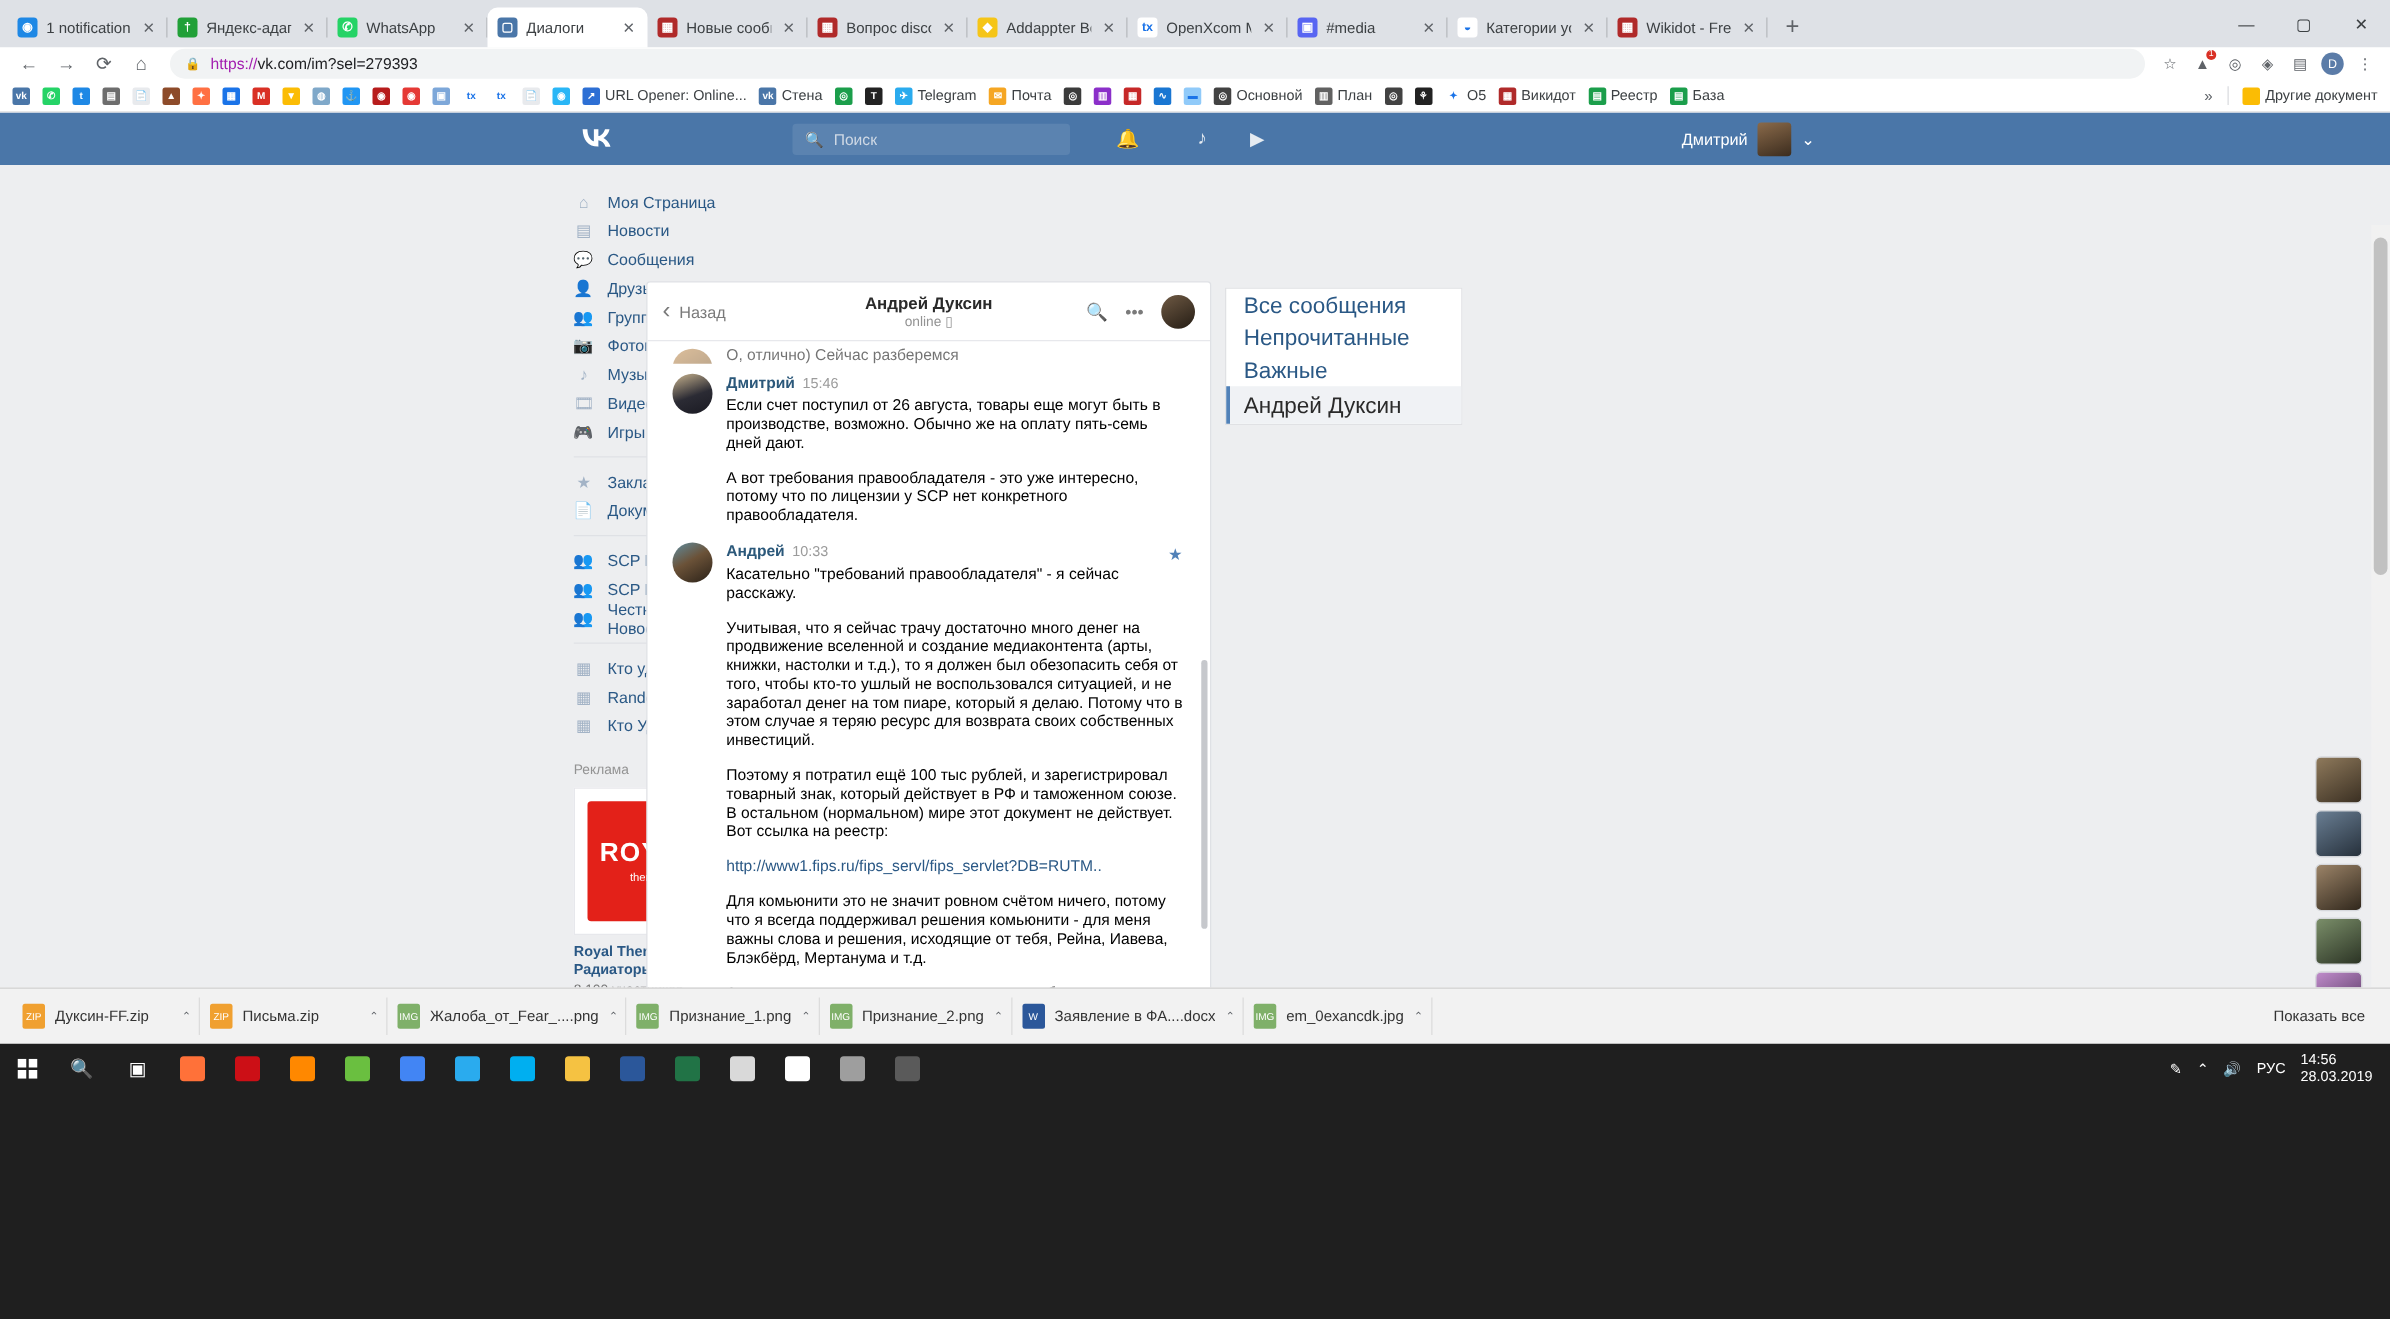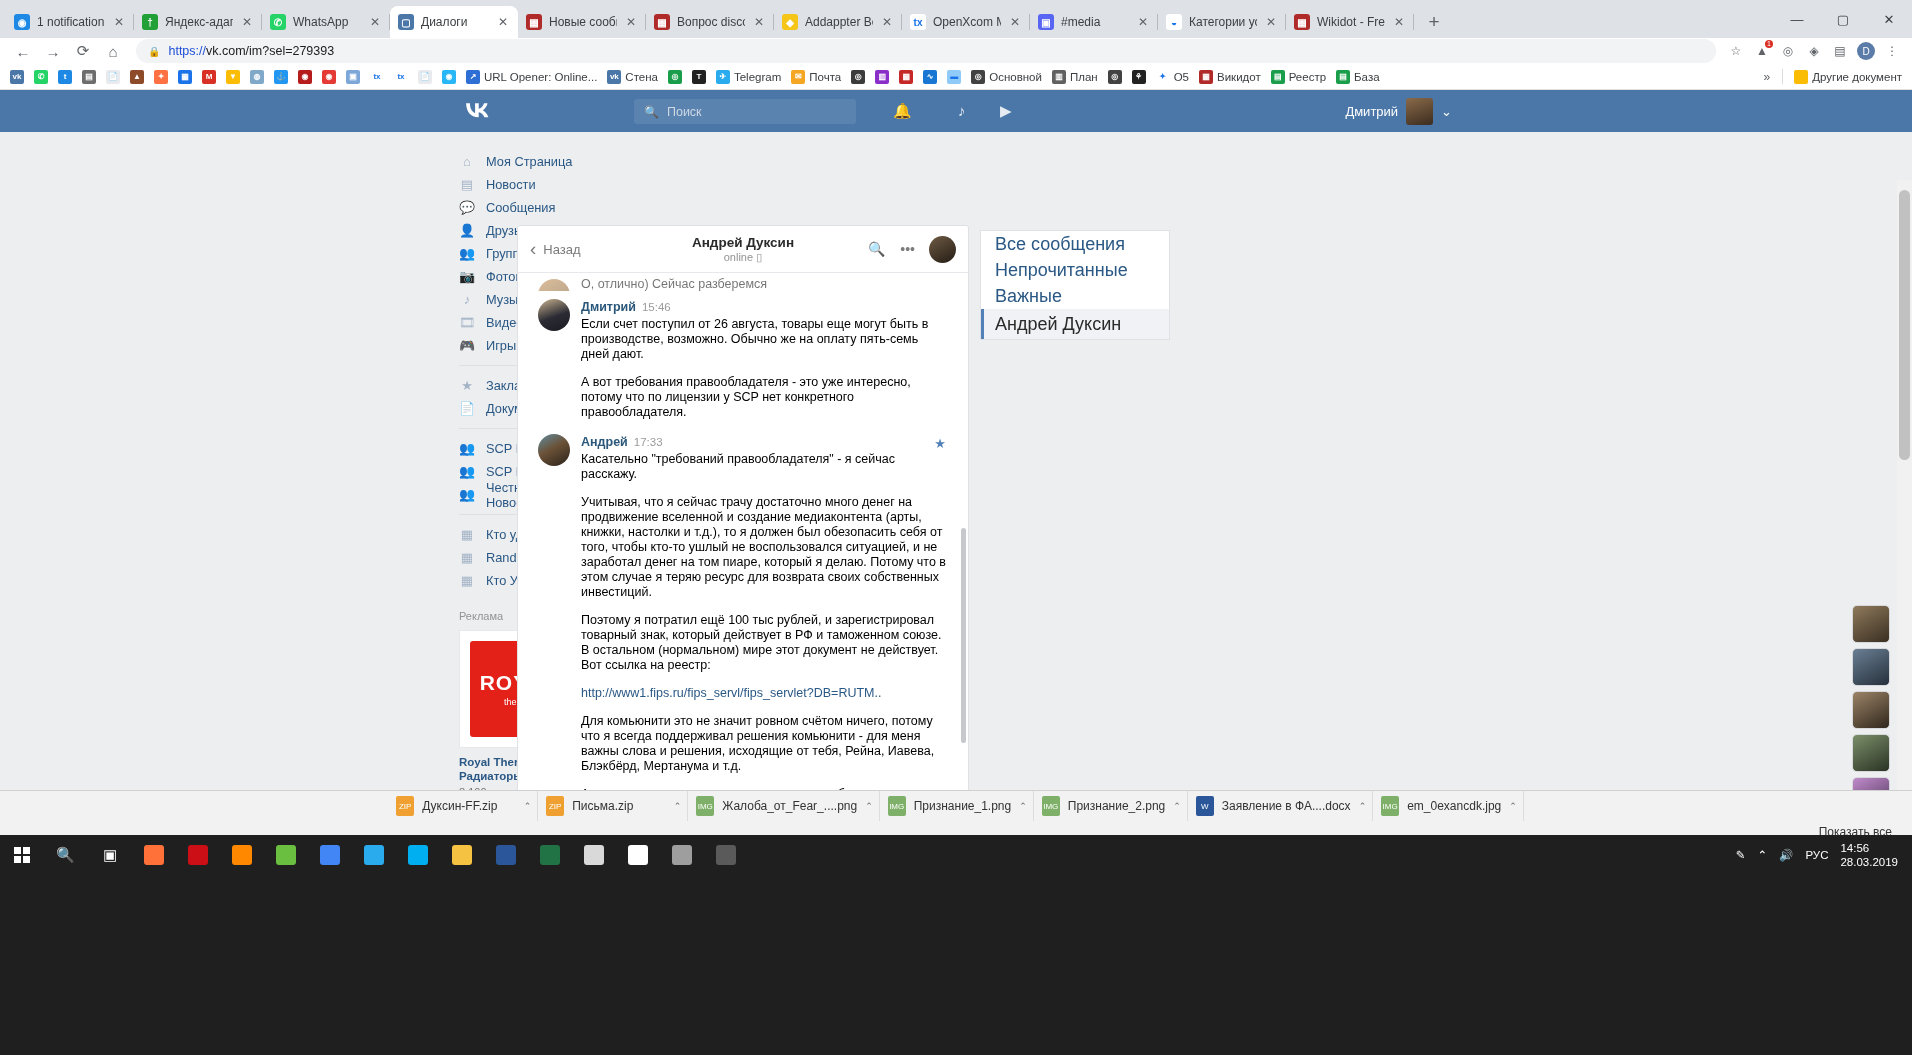--- a/index.html
+++ b/index.html
@@ -61,21 +61,21 @@
     width: 30px; height: 24px; display: flex; align-items: center;
     justify-content: center; color: #5f6368; font-size: 15px;
   }
   .omnibox {
     flex: 1 1 auto; height: 24px; background: #f1f3f4; border-radius: 12px;
     margin-left: 8px; margin-right: 8px; display: flex; align-items: center;
     padding: 0 12px; gap: 8px;
   }
   .omnibox .lock { font-size: 10px; color: #5f6368; }
   .omnibox .url { font-size: 12.5px; color: #202124; }
-  .omnibox .url .dim { color: #1d4ed8; }
+  .omnibox .url .dim { color: #a21caf; }
   .tbicons { display: flex; align-items: center; gap: 2px; }
   .tbicon {
     width: 24px; height: 24px; display: flex; align-items: center;
     justify-content: center; font-size: 12px; color: #5f6368; position: relative;
   }
   .avatar-chip {
     width: 18px; height: 18px; border-radius: 50%; background: #5b7ca8;
     color: #fff; font-size: 10px; display: flex; align-items: center;
     justify-content: center;
   }
@@ -226,21 +226,21 @@
   .avstrip { position: absolute; right: 18px; top: 515px; width: 42px; }
   .avstrip .a {
     width: 38px; height: 38px; border-radius: 5px; margin-bottom: 5px;
     border: 1px solid #d6d8dc;
   }
 
   
   .dlbar {
     position: absolute; left: 0; top: 790px; width: 1912px; height: 45px;
     background: #f2f2f2; border-top: 1px solid #d0d0d0;
-    display: flex; align-items: center; padding: 0 10px; gap: 4px; flex-direction: column;
+    display: flex; align-items: center; padding: 0 10px; gap: 4px;
   }
   .dlitem {
     display: flex; align-items: center; gap: 8px; height: 30px;
     padding: 0 6px 0 8px; font-size: 12px; color: #333;
     min-width: 150px; border-right: 1px solid #dcdcdc;
   }
   .dlitem .dico { width: 18px; height: 20px; flex: 0 0 18px; border-radius: 2px;
     display:flex; align-items:center; justify-content:center; font-size: 8px; color: #fff; }
   .dlitem .dname { white-space: nowrap; overflow: hidden; }
   .dlitem .dcar { color: #5f6368; font-size: 9px; margin-left: auto; }
@@ -635,21 +635,21 @@
               <div class="mhead"><span class="mname">Дмитрий</span><span class="mtime">15:46</span></div>
               <div class="mtext">
                 <p>Если счет поступил от 26 августа, товары еще могут быть в производстве, возможно. Обычно же на оплату пять-семь дней дают.</p>
                 <p>А вот требования правообладателя - это уже интересно, потому что по лицензии у SCP нет конкретного правообладателя.</p>
               </div>
             </div>
           </div>
           <div class="msg">
             <div class="mav av-an"></div>
             <div class="mbody">
-              <div class="mhead"><span class="mname">Андрей</span><span class="mtime">17:33</span></div>
+              <div class="mhead"><span class="mname">Андрей</span><span class="mtime">10:33</span></div>
               <div class="mtext">
                 <p>Касательно "требований правообладателя" - я сейчас расскажу.</p>
                 <p>Учитывая, что я сейчас трачу достаточно много денег на продвижение вселенной и создание медиаконтента (арты, книжки, настолки и т.д.), то я должен был обезопасить себя от того, чтобы кто-то ушлый не воспользовался ситуацией, и не заработал денег на том пиаре, который я делаю. Потому что в этом случае я теряю ресурс для возврата своих собственных инвестиций.</p>
                 <p>Поэтому я потратил ещё 100 тыс рублей, и зарегистрировал товарный знак, который действует в РФ и таможенном союзе. В остальном (нормальном) мире этот документ не действует. Вот ссылка на реестр:</p>
                 <p><a href="#">http://www1.fips.ru/fips_servl/fips_servlet?DB=RUTM..</a></p>
                 <p>Для комьюнити это не значит ровном счётом ничего, потому что я всегда поддерживал решения комьюнити - для меня важны слова и решения, исходящие от тебя, Рейна, Иавева, Блэкбёрд, Мертанума и т.д.</p>
                 <p>А вот для левых чуваков - это реальная проблема.</p>
               </div>
             </div>
             <span class="star">★</span>

